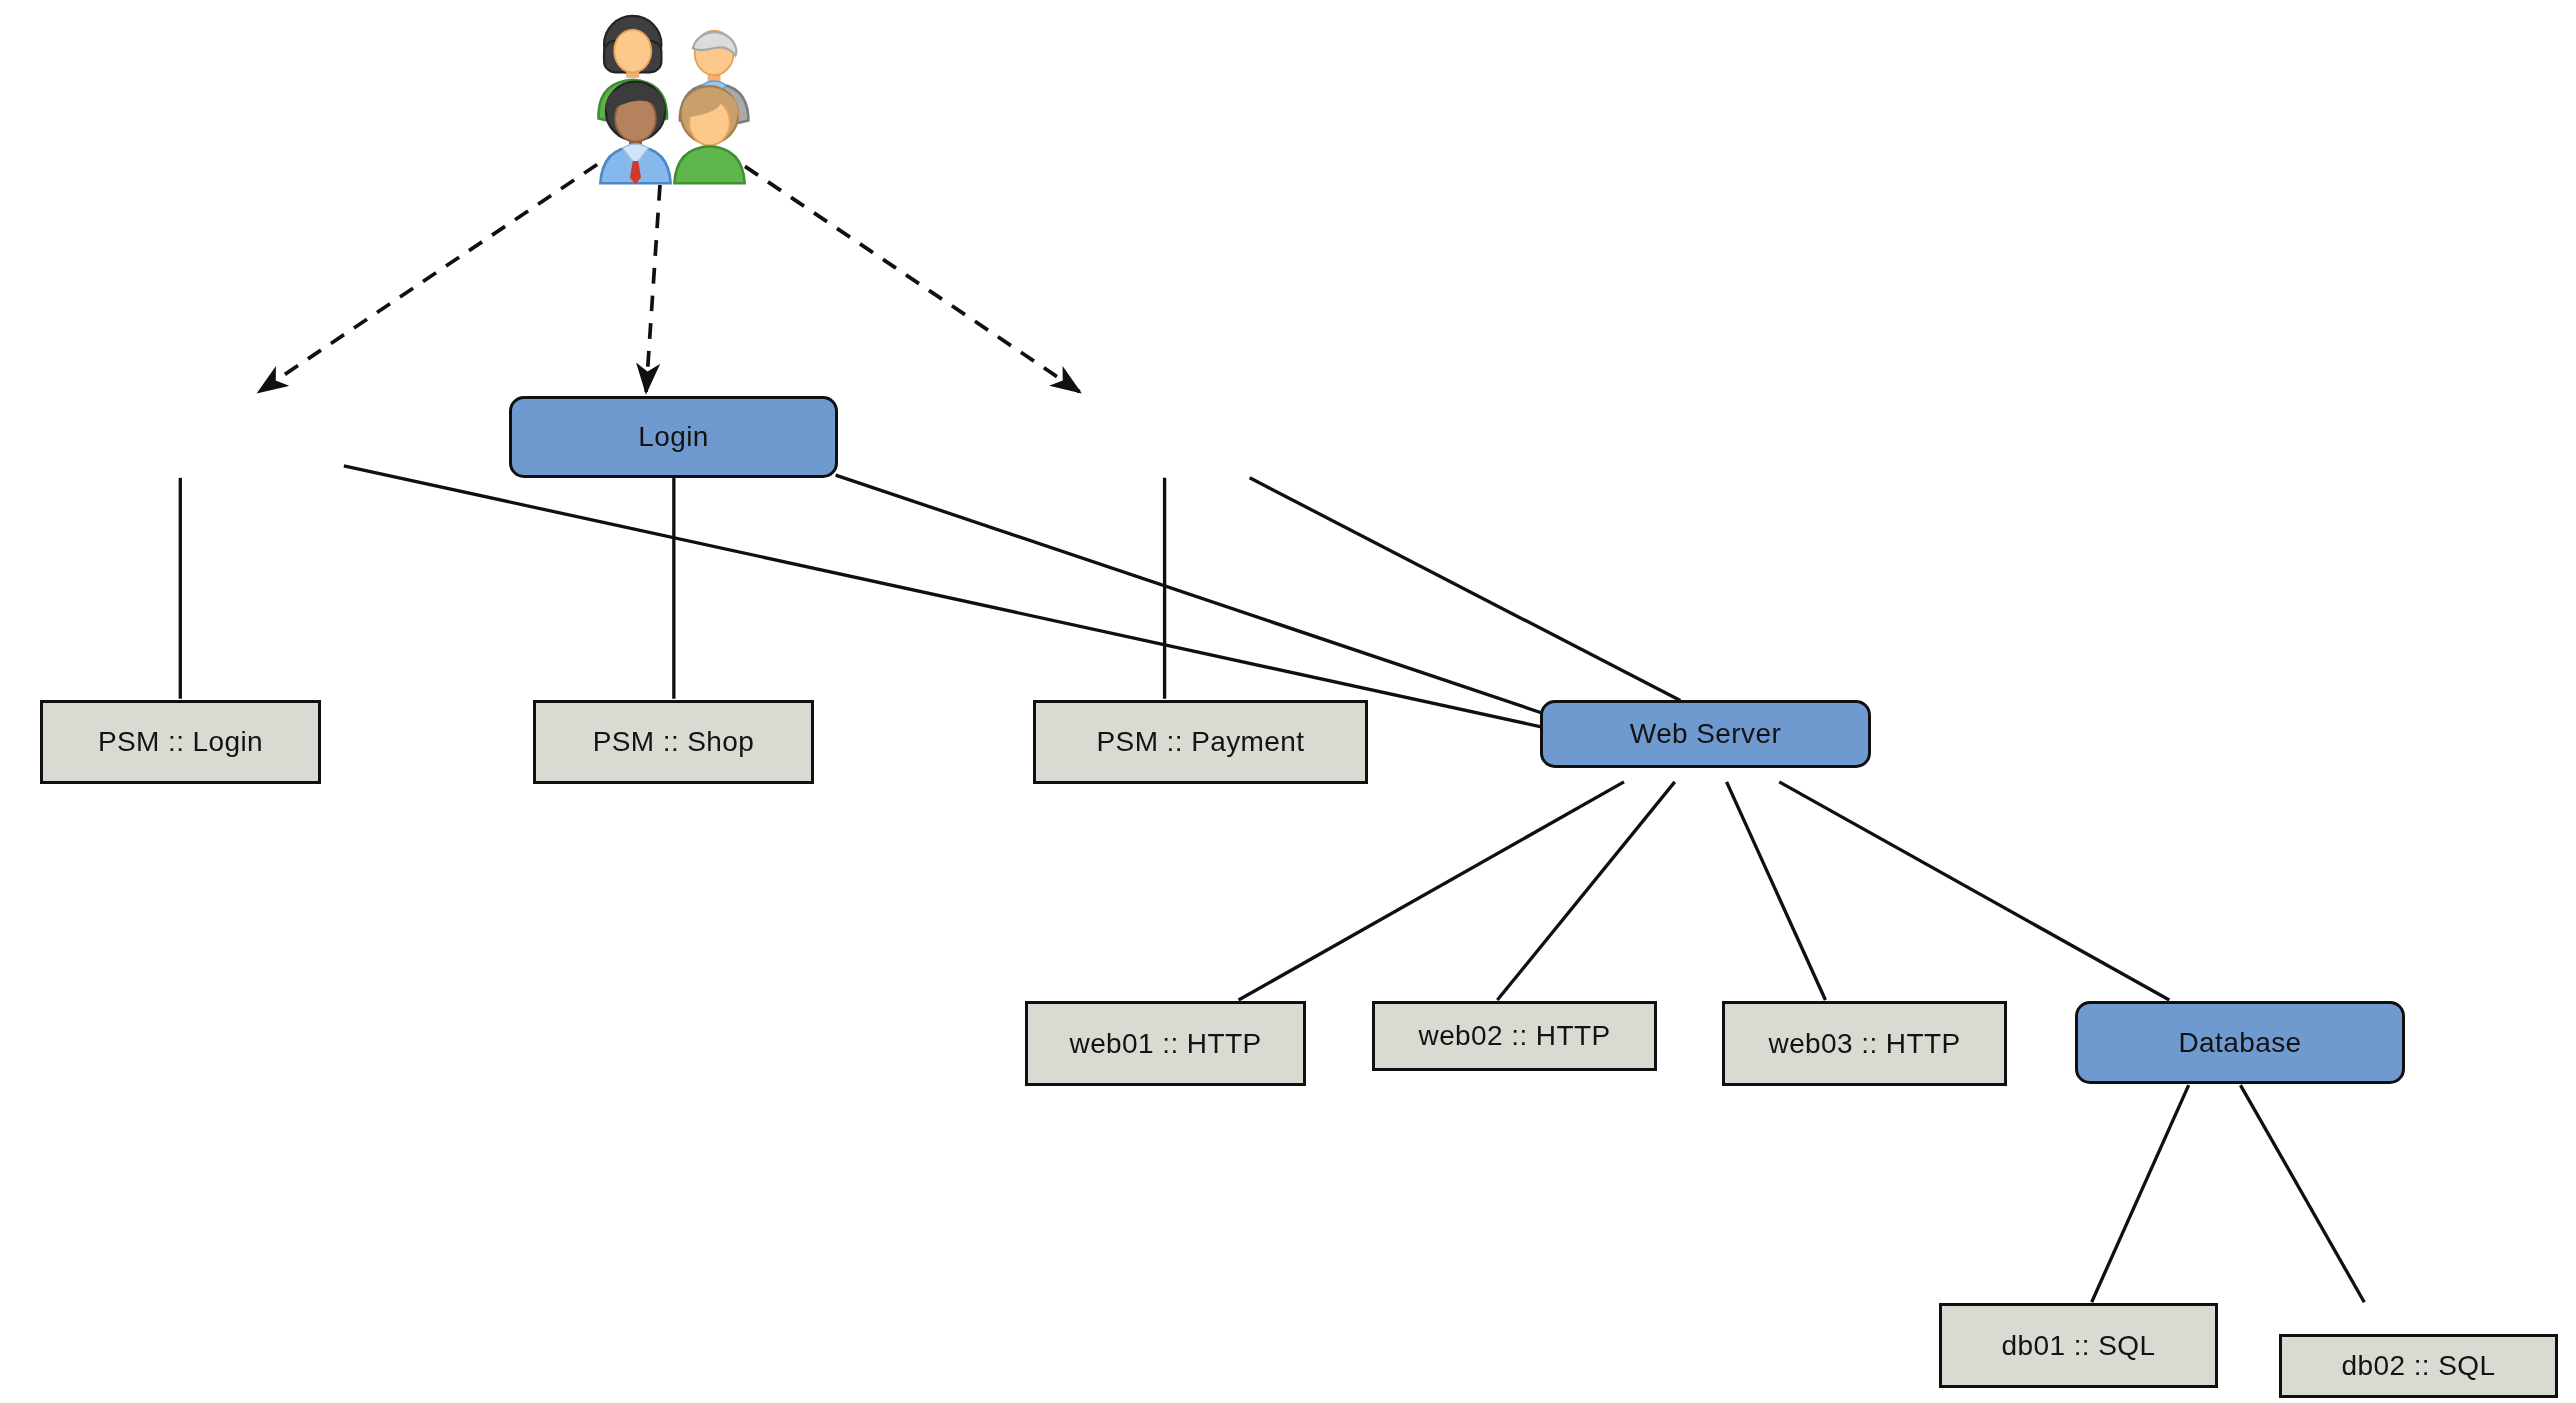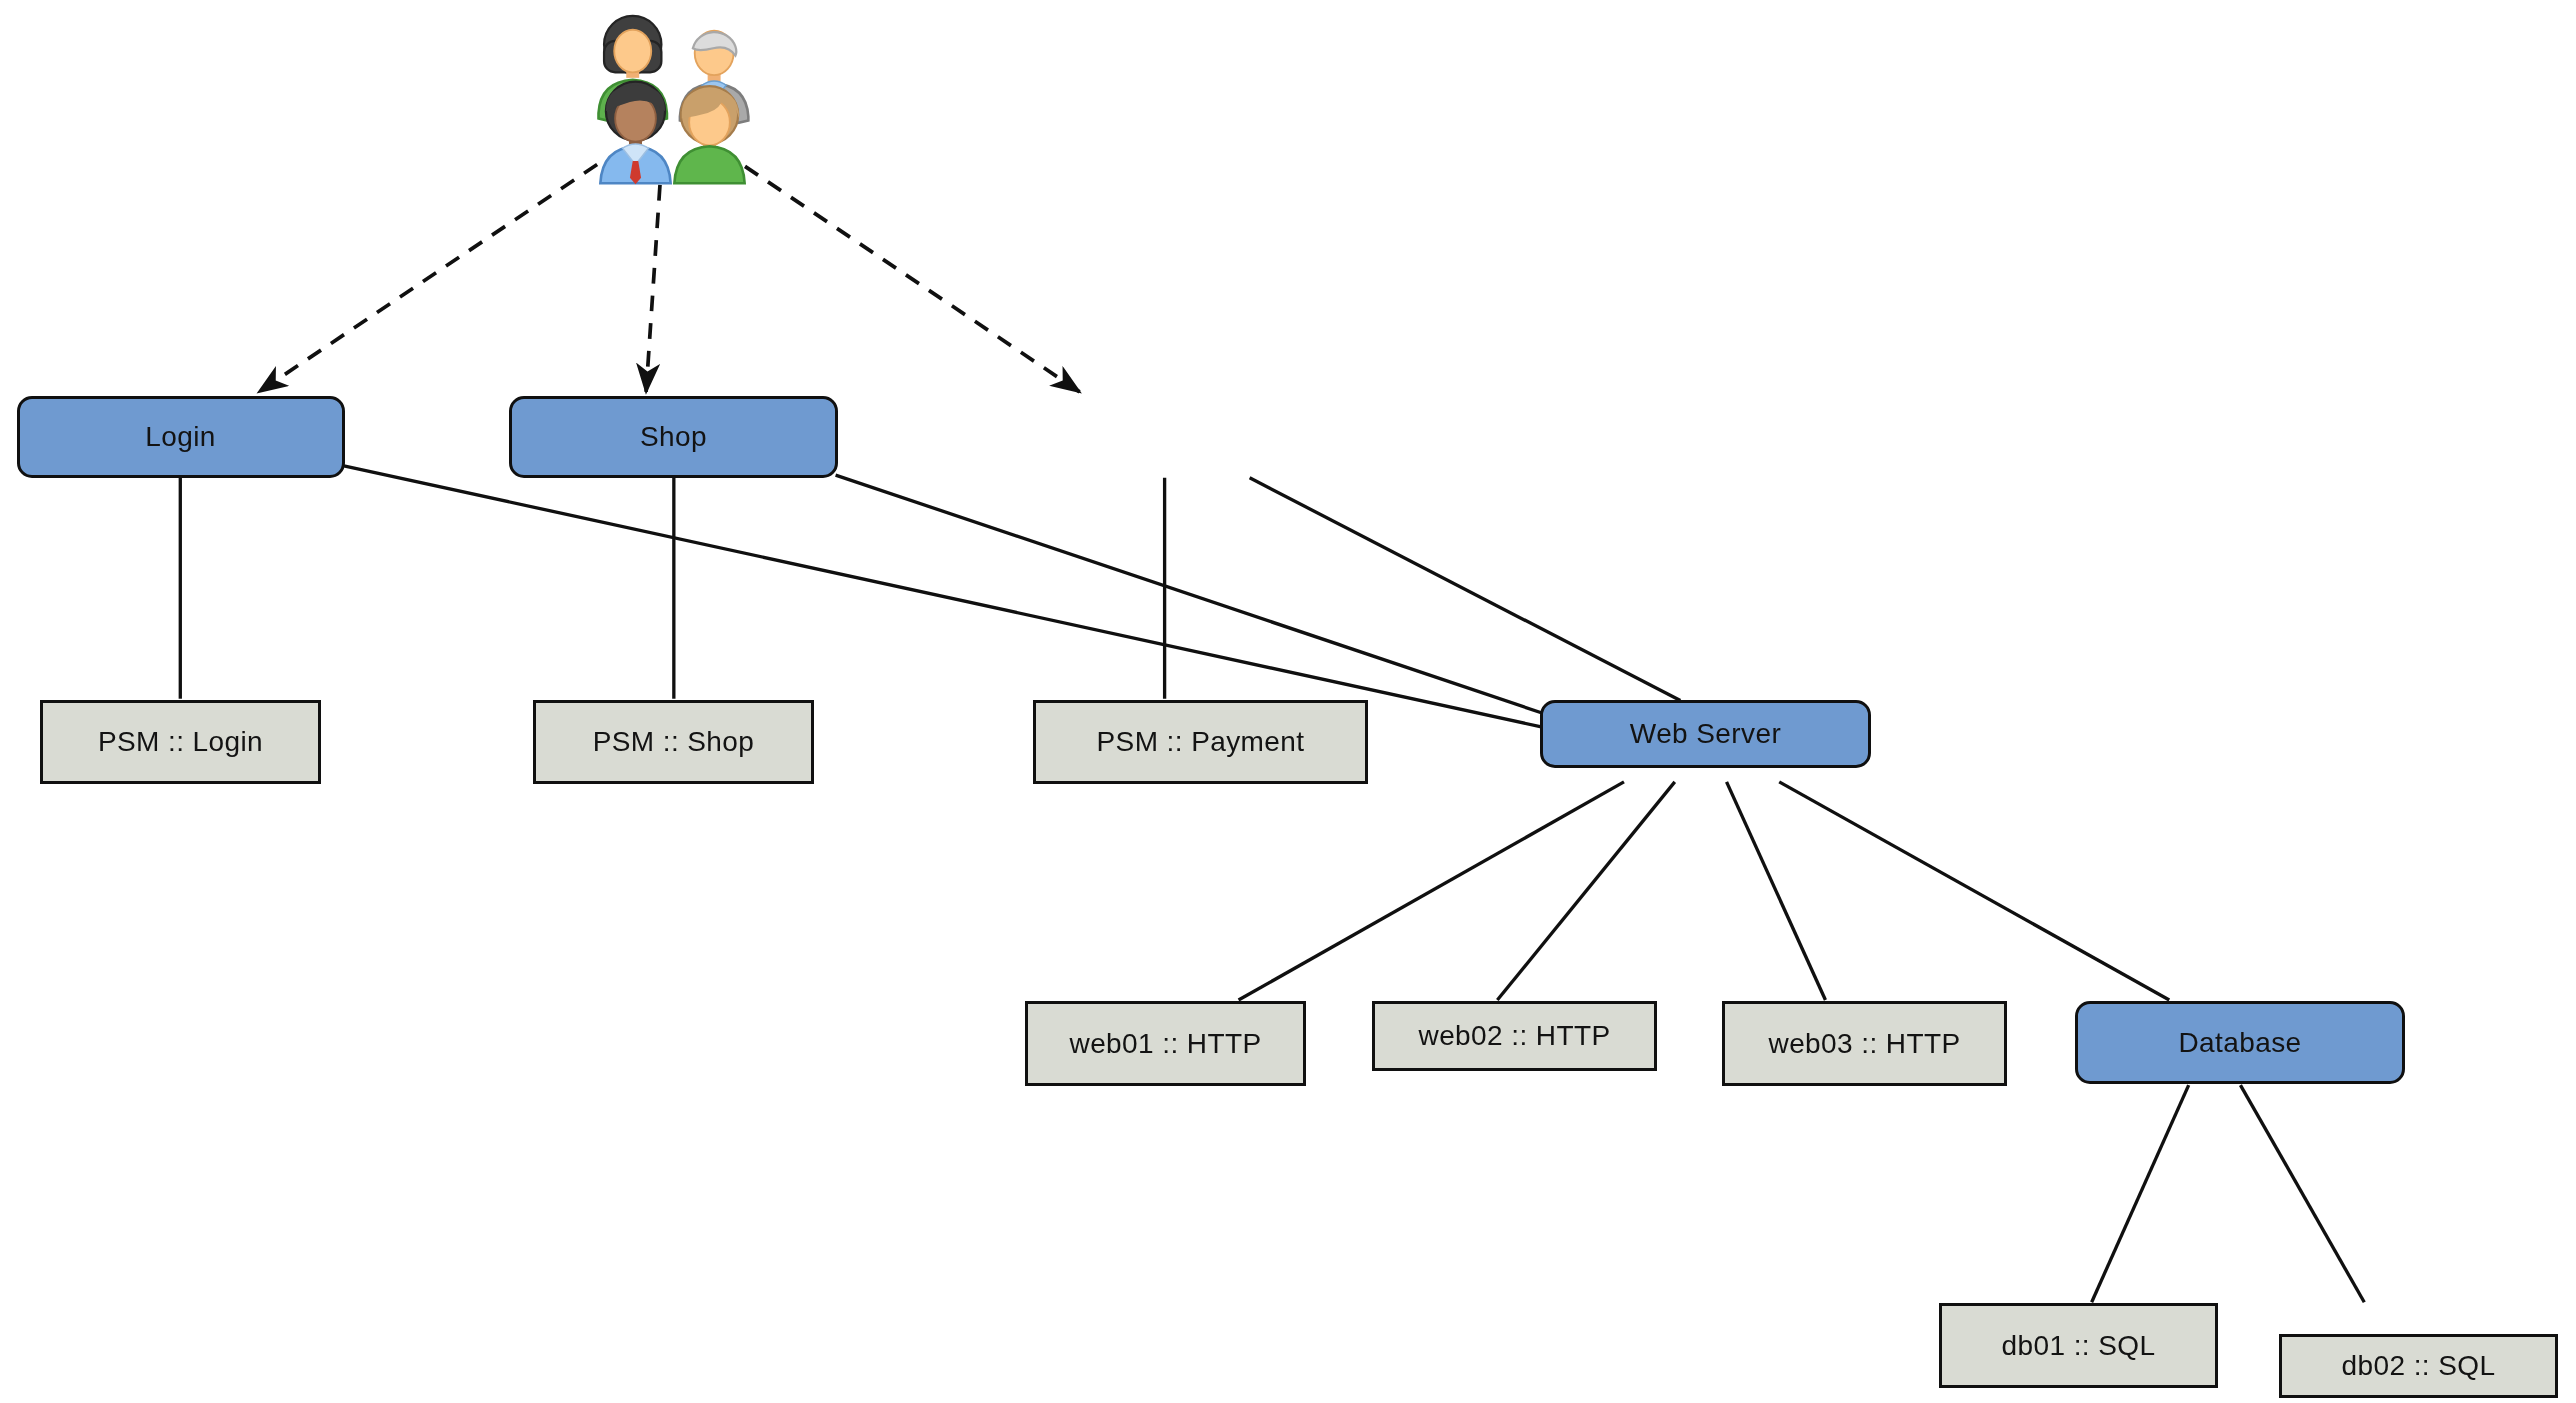--- a/index.html
+++ b/index.html
@@ -94,25 +94,22 @@
 
     <g>
       <circle cx="70" cy="61" r="15.5" fill="#c9a06b" stroke="#a57c4b" stroke-width="1.2"></circle>
       <rect x="66.5" y="72" width="7" height="8" fill="#e3a35d"></rect>
       <ellipse cx="70" cy="65" rx="11" ry="12.5" fill="#fdc98b" stroke="#e3a35d" stroke-width="1"></ellipse>
       <path d="M55,63 q-1,-16 15,-16 q16,0 16,16 q-3,-10 -8,-12 q-2,7 -9,9 q-7,2 -14,3 z" fill="#c9a06b"></path>
       <path d="M51,98 q1,-19 19,-20 q18,1 19,20 z" fill="#5fb64c" stroke="#3f8f33" stroke-width="1.4"></path>
     </g>
   </svg>
 
-  <div class="node service" style="left:16.6px;top:396px;width:328px;height:82px">
+  <div class="node service" style="left:509px;top:396px;width:329px;height:82px">
     <span class="label">Login</span>
-  </div>
-  <div class="node service" style="left:509px;top:396px;width:329px;height:82px">
-    <span class="label">Shop</span>
   </div>
   <div class="node service" style="left:1540px;top:700px;width:331px;height:68px">
     <span class="label">Web Server</span>
   </div>
   <div class="node service" style="left:2075px;top:1001px;width:330px;height:83px">
     <span class="label">Database</span>
   </div>
 
   <div class="node host" style="left:40px;top:700px;width:281px;height:84px">
     <span class="label">PSM :: Login</span>

